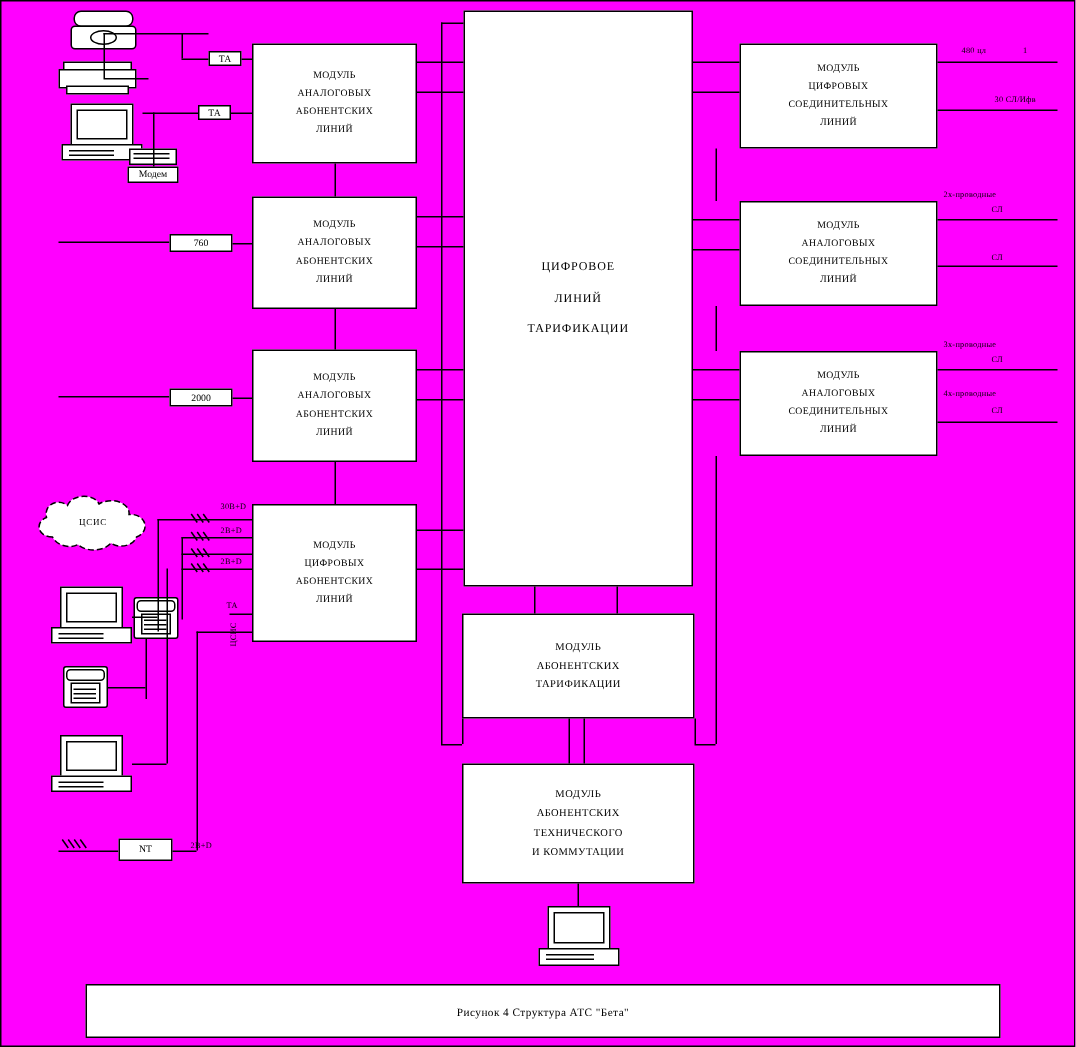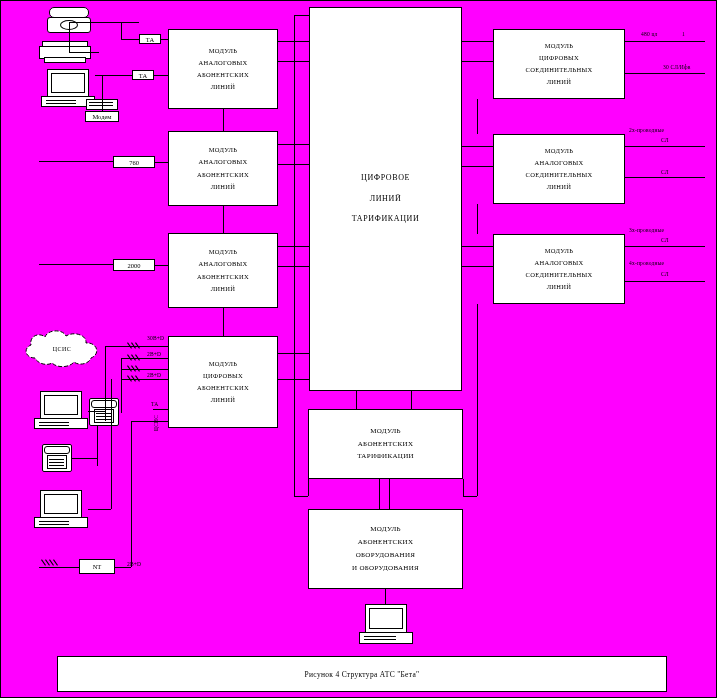--- a/index.html
+++ b/index.html
@@ -369,22 +369,22 @@
 
   <div class="box" style="left:307px; top:408px; width:155px; height:70px; font-size:7px;">
     <span class="ln">МОДУЛЬ</span>
     <span class="ln">АБОНЕНТСКИХ</span>
     <span class="ln">ТАРИФИКАЦИИ</span>
   </div>
 
   <div class="box" style="left:307px; top:508px; width:155px; height:80px; font-size:7px;">
     <span class="ln">МОДУЛЬ</span>
     <span class="ln">АБОНЕНТСКИХ</span>
-    <span class="ln">ОБОРУДОВАНИЯ</span>
-    <span class="ln">И ОБОРУДОВАНИЯ</span>
+    <span class="ln">ТЕХНИЧЕСКОГО</span>
+    <span class="ln">И КОММУТАЦИИ</span>
   </div>
 
   <div class="line hl" style="left:277px; top:40px; width:31px;"></div>
   <div class="line hl" style="left:277px; top:60px; width:31px;"></div>
   <div class="line hl" style="left:277px; top:143px; width:31px;"></div>
   <div class="line hl" style="left:277px; top:163px; width:31px;"></div>
   <div class="line hl" style="left:277px; top:245px; width:31px;"></div>
   <div class="line hl" style="left:277px; top:265px; width:31px;"></div>
   <div class="line hl" style="left:277px; top:352px; width:31px;"></div>
   <div class="line hl" style="left:277px; top:378px; width:31px;"></div>

